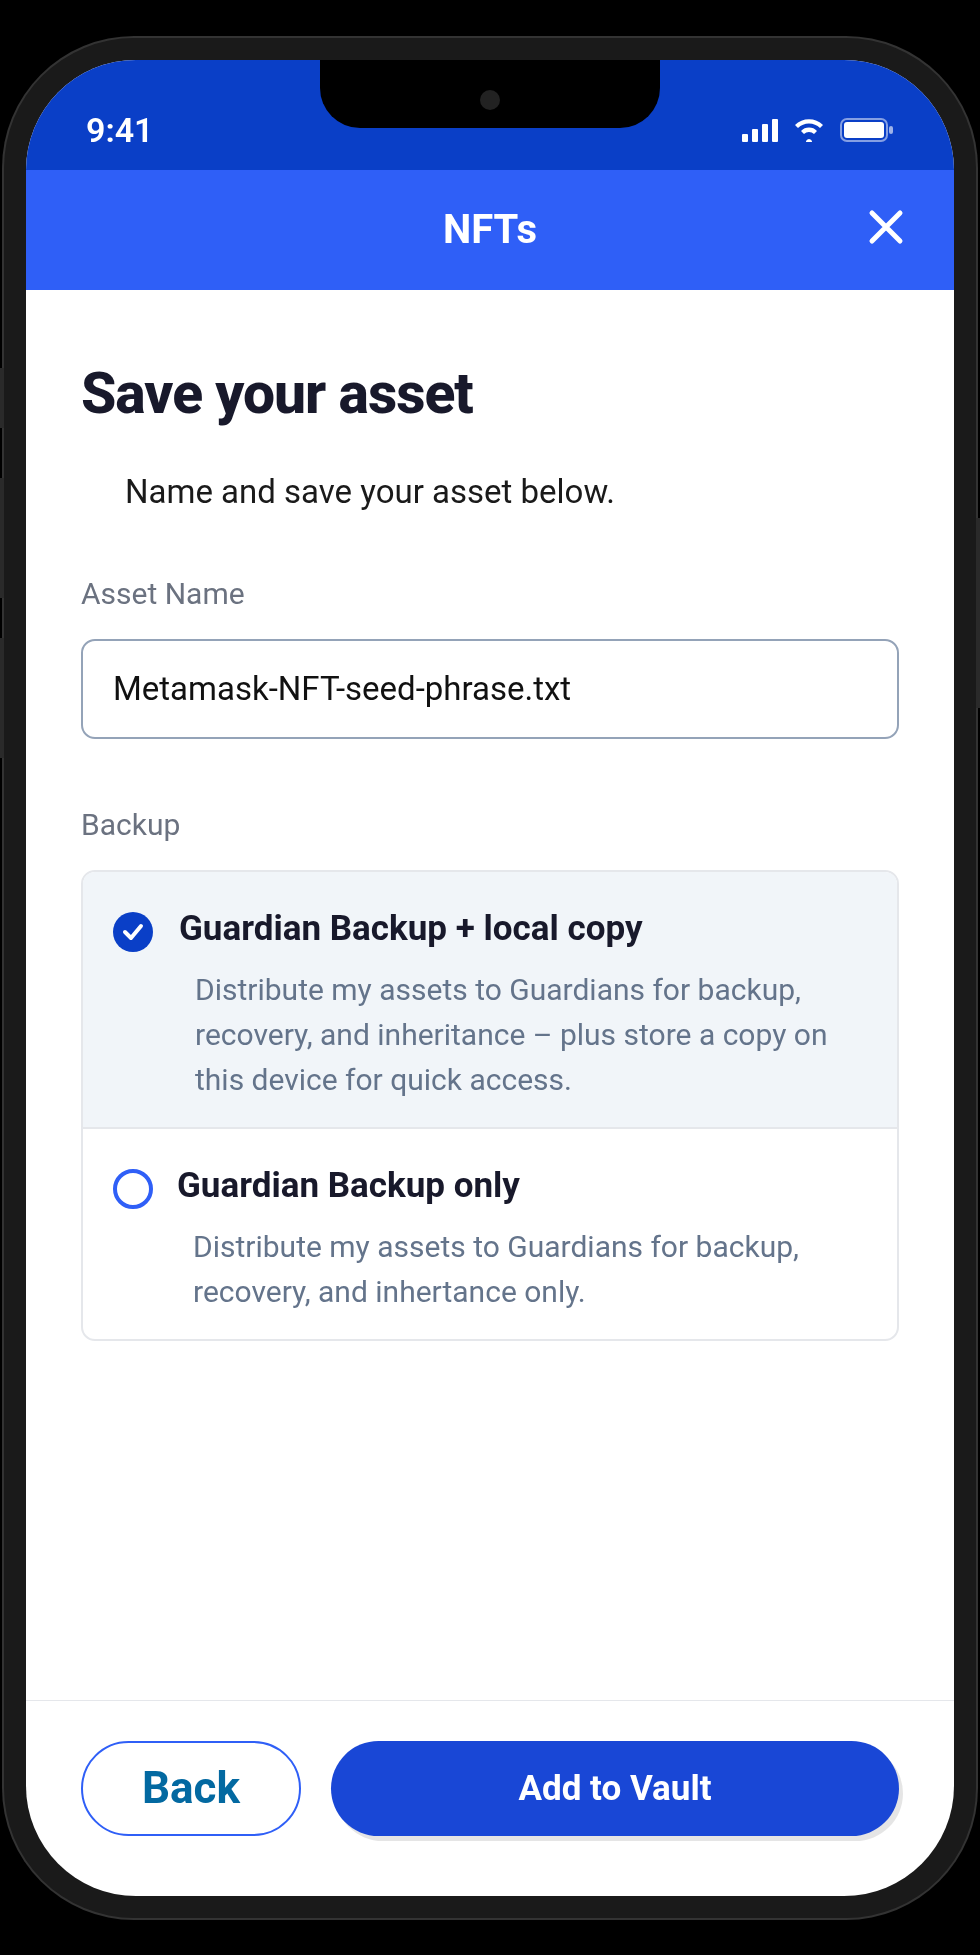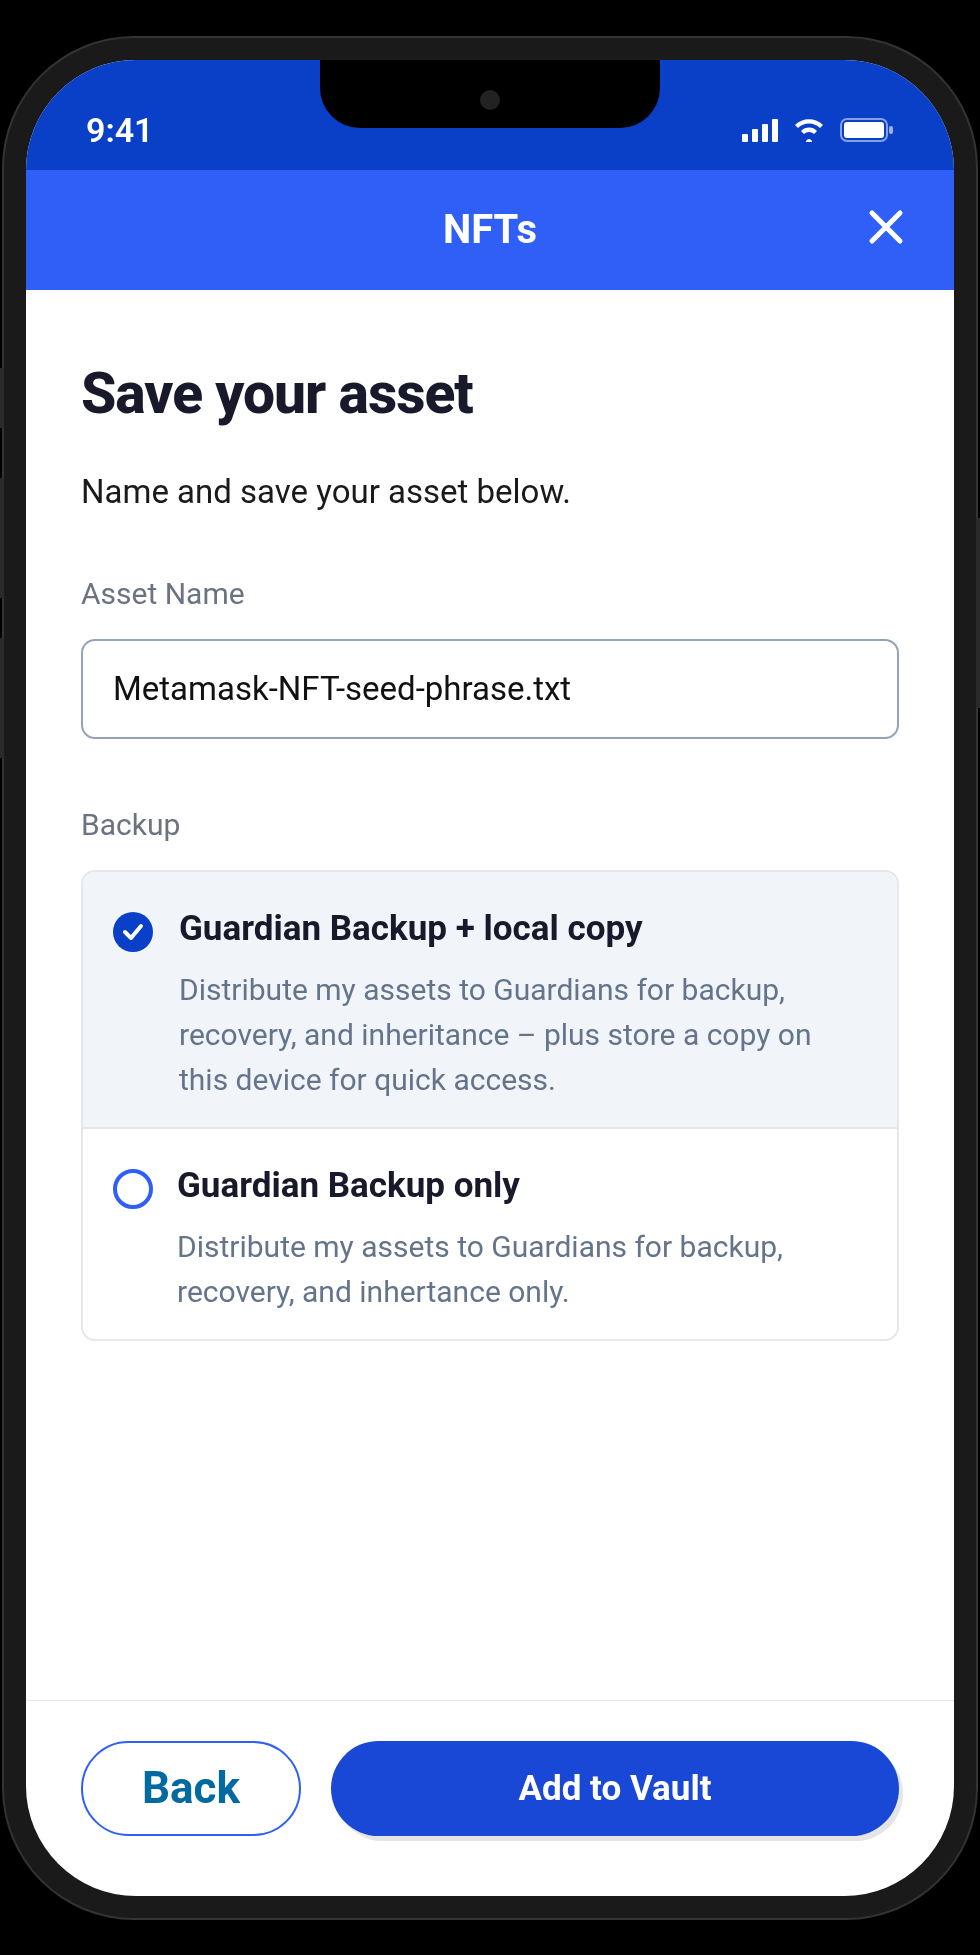--- a/index.html
+++ b/index.html
@@ -118,20 +118,21 @@
       font-size: 57px;
       font-weight: 800;
       color: #18192b;
       margin-bottom: 45px;
       letter-spacing: -1px;
     }
     .page-subtitle {
       font-size: 33px;
       color: #1a1a1a;
       margin-bottom: 65px;
+      margin-left: 44px;
     }
     .field-label {
       font-size: 30px;
       color: #6b7280;
       margin-bottom: 28px;
     }
     .text-input {
       width: 100%;
       height: 100px;
       border: 2px solid #94a3b8;
@@ -187,20 +188,21 @@
     .option-title {
       font-size: 35px;
       font-weight: 700;
       color: #18192b;
       margin-bottom: 18px;
     }
     .option-desc {
       font-size: 30px;
       color: #64748b;
       line-height: 1.5;
+      margin-left: 16px;
     }
 
     .footer {
       border-top: 1px solid #e5e7eb;
       padding: 40px 55px 60px 55px;
       display: flex;
       gap: 30px;
     }
     .btn-back {
       width: 220px;

